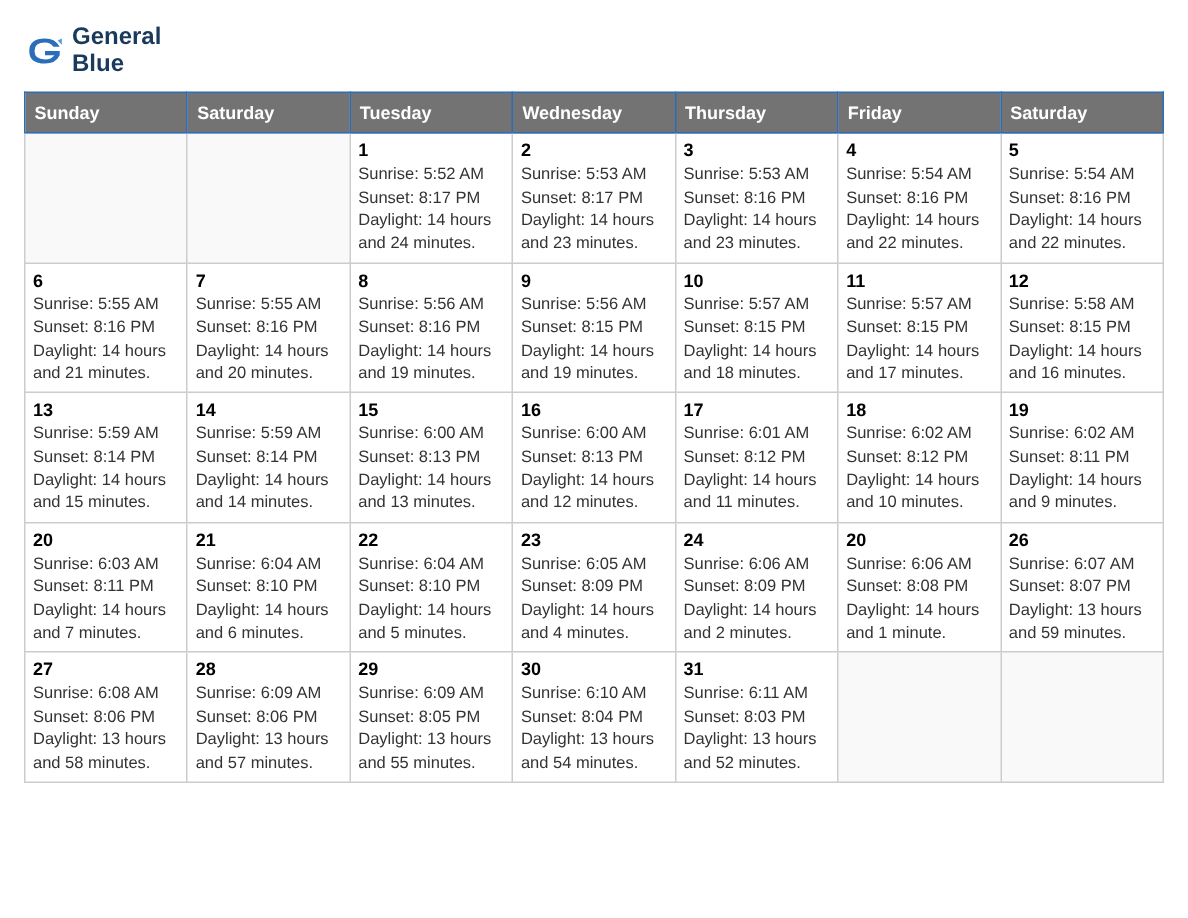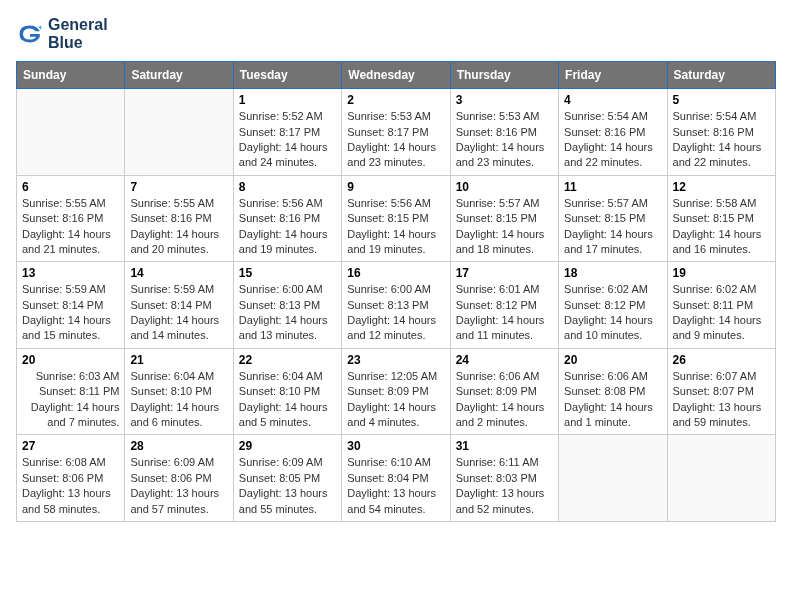--- a/index.html
+++ b/index.html
@@ -232,39 +232,39 @@
         <td>
           <div class="day-num">19</div>
           <div class="cell-info" style="white-space: pre-wrap;">Sunrise: 6:02 AM
 Sunset: 8:11 PM
 Daylight: 14 hours and 9 minutes.</div>
         </td>
       </tr>
       <tr>
         <td>
           <div class="day-num">20</div>
-          <div class="cell-info" style="white-space: pre-wrap; text-align: right;">Sunrise: 6:03 AM
+          <div class="cell-info" style="white-space: pre-wrap;">Sunrise: 6:03 AM
 Sunset: 8:11 PM
 Daylight: 14 hours and 7 minutes.</div>
         </td>
         <td>
           <div class="day-num">21</div>
           <div class="cell-info" style="white-space: pre-wrap;">Sunrise: 6:04 AM
 Sunset: 8:10 PM
 Daylight: 14 hours and 6 minutes.</div>
         </td>
         <td>
           <div class="day-num">22</div>
           <div class="cell-info" style="white-space: pre-wrap;">Sunrise: 6:04 AM
 Sunset: 8:10 PM
 Daylight: 14 hours and 5 minutes.</div>
         </td>
         <td>
           <div class="day-num">23</div>
-          <div class="cell-info" style="white-space: pre-wrap;">Sunrise: 12:05 AM
+          <div class="cell-info" style="white-space: pre-wrap;">Sunrise: 6:05 AM
 Sunset: 8:09 PM
 Daylight: 14 hours and 4 minutes.</div>
         </td>
         <td>
           <div class="day-num">24</div>
           <div class="cell-info" style="white-space: pre-wrap;">Sunrise: 6:06 AM
 Sunset: 8:09 PM
 Daylight: 14 hours and 2 minutes.</div>
         </td>
         <td>

